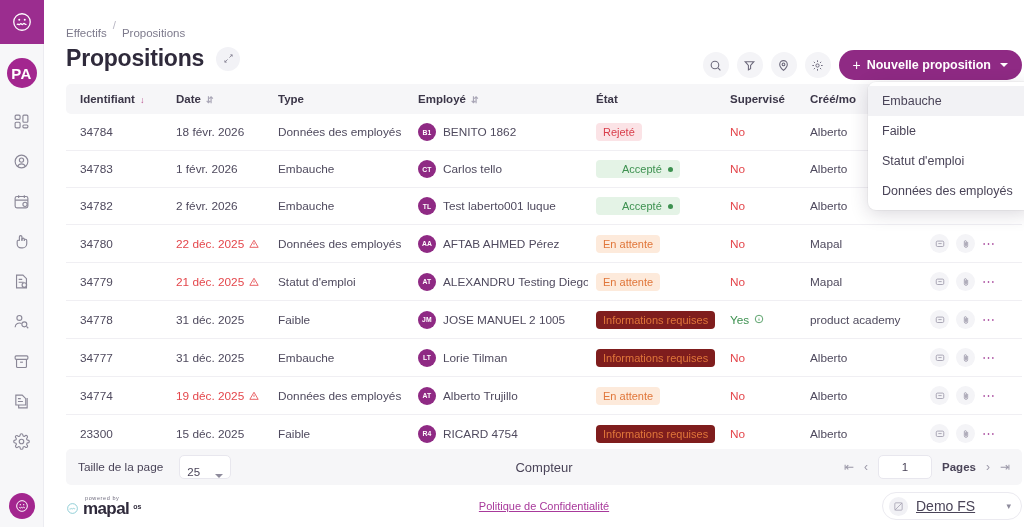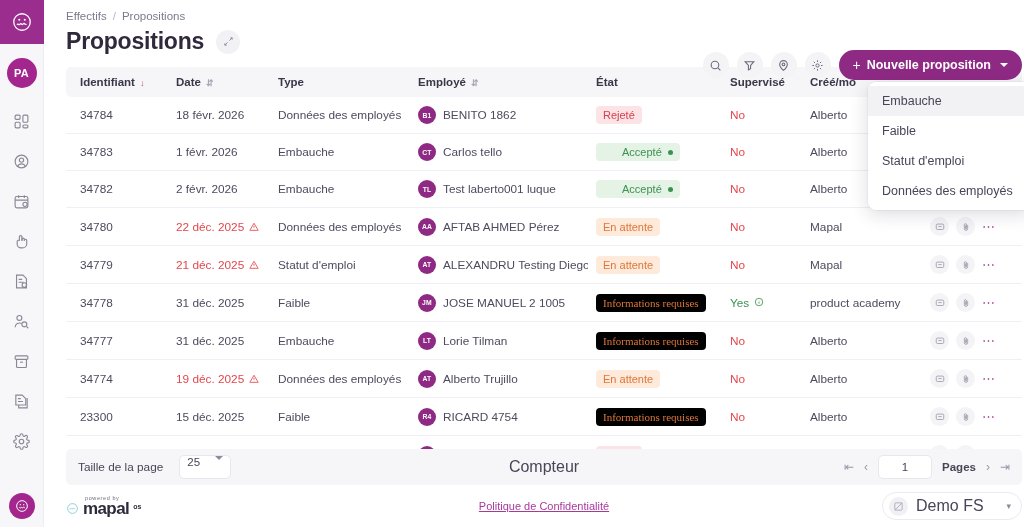--- a/index.html
+++ b/index.html
@@ -21,21 +21,21 @@
     flex: 0 0 44px;
     position: relative;
   }
   .brand-tile {
     width: 44px; height: 44px; background: #9b2d8f;
     display: flex; align-items: center; justify-content: center;
   }
   .avatar-chip {
     width: 30px; height: 30px; border-radius: 50%;
     background: #a3268f; color: #fff;
-    font-size: 11px; font-weight: 700; letter-spacing: .3px;
+    font-size: 15px; font-weight: 700; letter-spacing: .3px;
     display: flex; align-items: center; justify-content: center;
     margin-top: 14px; margin-bottom: 8px;
   }
   .nav-icons { display: flex; flex-direction: column; align-items: center; gap: 2px; margin-top: 6px; }
   .nav-icon {
     width: 38px; height: 38px; display: flex; align-items: center; justify-content: center;
     border-radius: 8px; cursor: pointer; color: #8a8797;
   }
   .nav-icon svg { display: block; }
   .brand-bottom {
@@ -44,21 +44,21 @@
   }
   .brand-circle {
     width: 26px; height: 26px; border-radius: 50%; background: #a3268f;
     display: flex; align-items: center; justify-content: center;
   }
 
   
   .main { flex: 1; height: 527px; position: relative; background: #fff; display: flex; flex-direction: column; }
 
   .crumbs { font-size: 11.5px; color: #7d7a8c; padding: 10px 0 0 22px; display: flex; gap: 6px; align-items: center; }
-  .crumbs a { color: #7d7a8c; text-decoration: none; cursor: pointer; }
+  .crumbs a { color: #7d7a8c; text-decoration: none; cursor: pointer; margin-top: 17px; }
   .crumbs .sep { color: #b9b7c4; }
 
   .title-row { display: flex; align-items: center; gap: 12px; padding: 6px 0 0 22px; }
   .page-title { font-size: 23px; font-weight: 700; color: #2f2a3b; letter-spacing: -.2px; }
   .expand-btn {
     width: 24px; height: 24px; border-radius: 50%; background: #f2f2f6;
     display: flex; align-items: center; justify-content: center; cursor: pointer; color: #8a8797;
   }
 
   
@@ -108,21 +108,21 @@
   .emp-av {
     width: 18px; height: 18px; border-radius: 50%; background: #8f2a84;
     color: #fff; font-size: 6.8px; font-weight: 700; flex: 0 0 18px;
     display: flex; align-items: center; justify-content: center; letter-spacing: .2px;
   }
 
   .pill { display: inline-flex; align-items: center; gap: 6px; border-radius: 4px; padding: 3px 7px; font-size: 11px; }
   .pill-rejected { background: #fbe3e6; color: #d93d4a; }
   .pill-accepted { background: #e4f3e6; color: #3d9150; padding-left: 26px; }
   .pill-pending  { background: #fdeadb; color: #e0763a; }
-  .pill-info     { background: #000000; color: #e0763a; font-family: Liberation Serif, serif; }
+  .pill-info     { background: #7f1d1d; color: #e0763a; }
   .dot-g { width: 5px; height: 5px; border-radius: 50%; background: #3d9150; }
 
   .sup-no { color: #e4474c; }
   .sup-yes { color: #3d9150; display: inline-flex; align-items: center; gap: 5px; }
   .info-ic { color: #3d9150; font-size: 10px; }
 
   .acts { display: flex; align-items: center; gap: 7px; justify-content: flex-start; }
   .act-ic {
     width: 19px; height: 19px; border-radius: 50%; background: #f4f4f7;
     display: flex; align-items: center; justify-content: center; color: #9b98a8; cursor: pointer;
@@ -134,25 +134,25 @@
 
   
   .pager {
     height: 36px; margin: 0 22px; background: #f6f6f8; border-radius: 5px;
     display: flex; align-items: center; padding: 0 12px; font-size: 11.8px; color: #4a4458;
     position: relative; flex: 0 0 36px;
   }
   .pg-left { display: flex; align-items: center; gap: 16px; }
   .pg-select {
     background: #fff; border: 1px solid #e8e7ee; border-radius: 5px;
-    height: 24px; width: 52px; display: flex; align-items: flex-start; justify-content: space-between;
+    height: 24px; width: 52px; display: flex; align-items: flex-end; justify-content: space-between;
     padding: 0 7px; cursor: pointer; font-size: 11.5px;
   }
   .caret-sm { width: 0; height: 0; border-left: 4px solid transparent; border-right: 4px solid transparent; border-top: 4px solid #8e8b9c; }
-  .pg-center { position: absolute; left: 50%; transform: translateX(-50%); font-size: 16px; }
+  .pg-center { position: absolute; left: 50%; transform: translateX(-50%); font-size: 13px; }
   .pg-right { margin-left: auto; display: flex; align-items: center; gap: 10px; color: #9b98a8; }
   .pg-nav { cursor: pointer; font-size: 12px; }
   .pg-input {
     background: #fff; border: 1px solid #e8e7ee; border-radius: 5px; height: 24px; width: 54px;
     text-align: center; font-size: 11.5px; color: #4a4458; font-family: inherit;
   }
   .pg-label { color: #4a4458; font-weight: 700; font-size: 11.5px; }
 
   
   .footer { height: 42px; display: flex; align-items: center; padding: 0 22px; position: relative; flex: 0 0 42px; }
@@ -162,21 +162,21 @@
   .mapal-word { font-size: 17px; font-weight: 700; color: #2f2a3b; letter-spacing: -.6px; line-height: .9; }
   .mapal-os { font-size: 7px; color: #2f2a3b; font-weight: 700; margin-bottom: 7px; }
   .foot-center { position: absolute; left: 50%; transform: translateX(-50%); text-align: center; }
   .foot-link { font-size: 11px; color: #a8399b; text-decoration: underline; cursor: pointer; display: block; }
   .foot-copy { font-size: 10.5px; color: #4f4a5e; margin-top: 3px; }
   .tenant {
     margin-left: auto; height: 28px; border-radius: 16px; border: 1px solid #ebeaf0; background: #fff;
     display: flex; align-items: center; gap: 8px; padding: 0 10px 0 6px; cursor: pointer; min-width: 140px;
   }
   .tenant-ic { width: 19px; height: 19px; border-radius: 50%; background: #f1f1f5; display: flex; align-items: center; justify-content: center; color: #a5a2b2; }
-  .tenant-name { font-size: 16px; color: #4a4458; flex: 1; }
+  .tenant-name { font-size: 14px; color: #4a4458; flex: 1; text-decoration: underline; }
   .chev { color: #8e8b9c; font-size: 9px; }
 </style>
 </head>
 <body>
 
 <div id="app">
 
   <div class="sidebar">
     <div class="brand-tile">
       <svg width="22" height="22" viewBox="0 0 24 24" fill="none" stroke="#fff" stroke-width="1.4">

